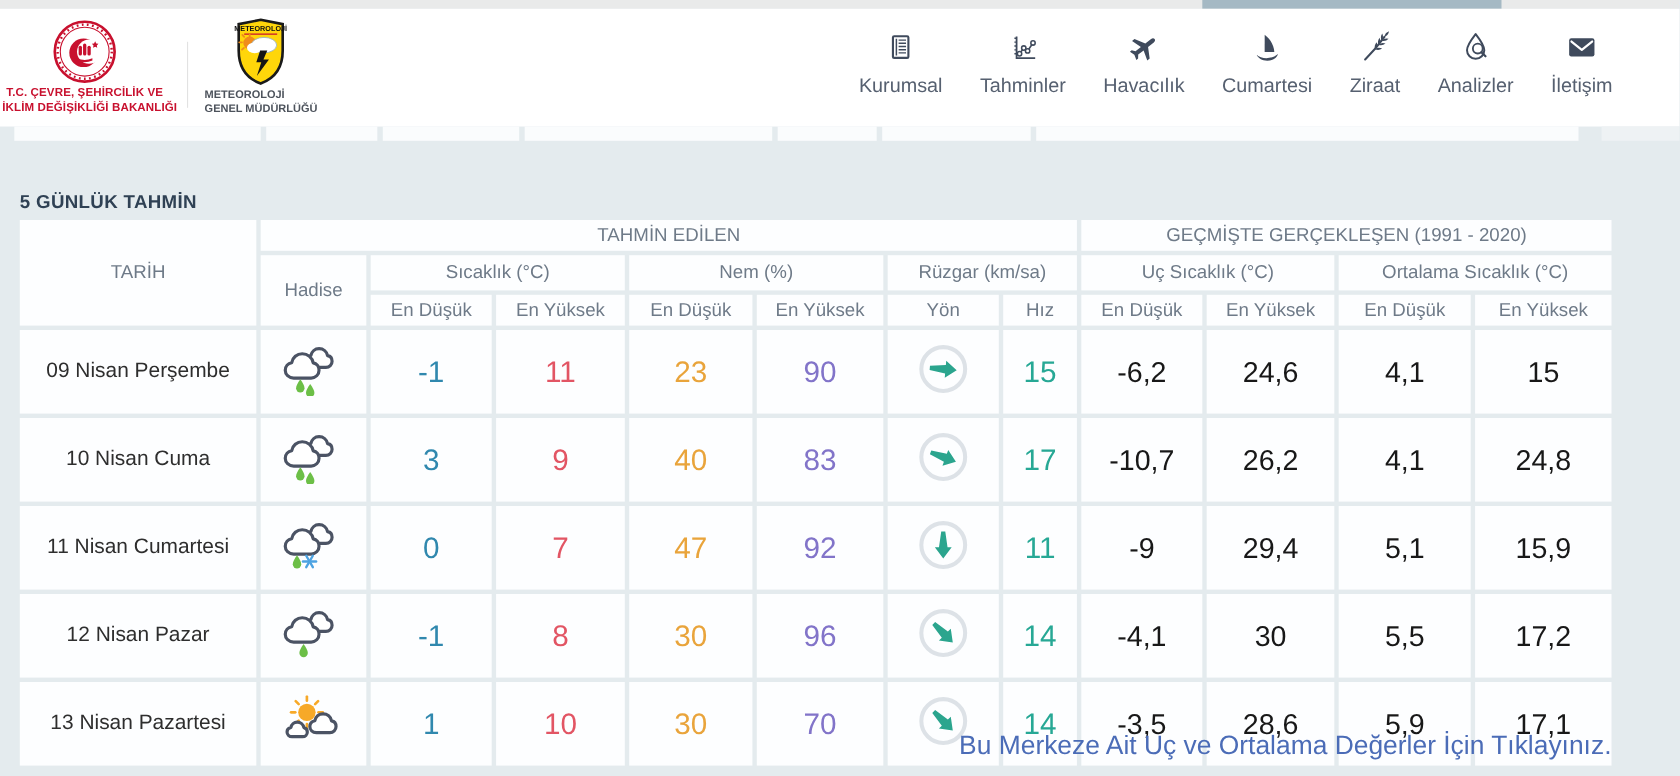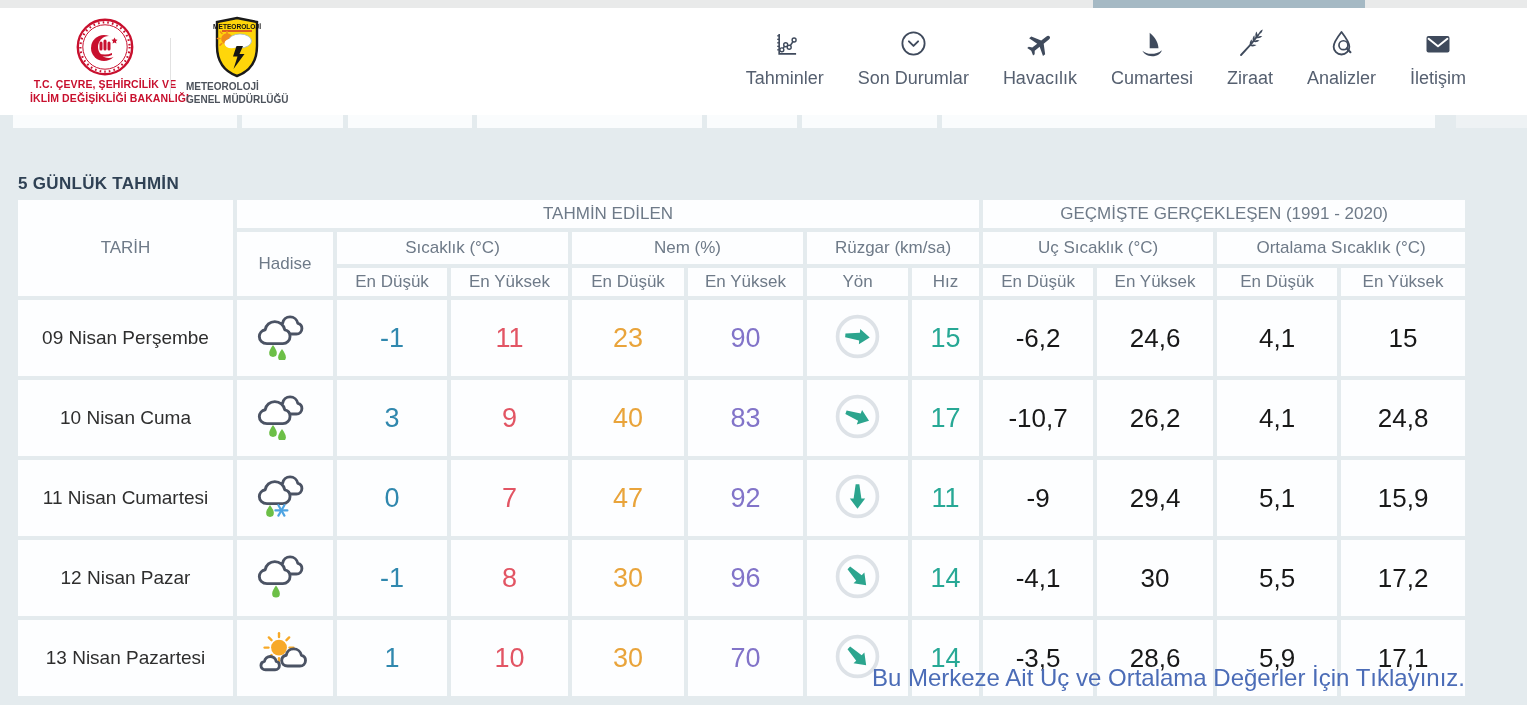--- a/index.html
+++ b/index.html
@@ -6,21 +6,21 @@
   body{
     width:1527px;height:705px;position:relative;overflow:hidden;
     font-family:"Liberation Sans",sans-serif;background:#e4ebee;
     -webkit-font-smoothing:antialiased;
   }
   
   .topstrip{position:absolute;left:0;top:0;width:1527px;height:8px;background:#e9eaea;}
   .topstrip-thumb{position:absolute;left:1093px;top:0;width:272px;height:8px;background:#a5b9c4;}
   
   .site-header{position:absolute;left:0;top:8px;width:1527px;height:107px;background:#ffffff;}
-  .logo-ministry{position:absolute;left:30px;top:8px;width:150px;text-align:center;cursor:pointer;}
+  .logo-ministry{position:absolute;left:2px;top:8px;width:150px;text-align:center;cursor:pointer;}
   .logo-ministry .seal{display:block;margin:2px auto 2px auto;}
   .logo-ministry .l1,.logo-ministry .l2{
     font-size:10.5px;font-weight:bold;color:#c8102e;line-height:1.3;letter-spacing:.1px;white-space:nowrap;}
   .logo-divider{position:absolute;left:170px;top:30px;width:1px;height:60px;background:#e2e2e2;}
   .logo-mgm{position:absolute;left:186px;top:6px;width:102px;text-align:left;cursor:pointer;}
   .logo-mgm .shield{display:block;margin:2px auto 3px auto;}
   .logo-mgm .l1,.logo-mgm .l2{font-size:10px;font-weight:bold;color:#4d535c;line-height:1.25;white-space:nowrap;}
   .nav{position:absolute;right:44px;top:20px;display:flex;align-items:flex-start;}
   .nav-item{padding:0 17px;text-align:center;cursor:pointer;}
   .nav-icon{display:block;height:34px;line-height:30px;}
@@ -93,45 +93,52 @@
       <ellipse cx="28" cy="25" rx="11.5" ry="7" fill="#ffffff" stroke="#9db6c4" stroke-width="0.8"></ellipse>
       <ellipse cx="19.5" cy="27.5" rx="7" ry="4.8" fill="#ffffff"></ellipse>
       <path d="M24.5 30 L31 30 L27.5 38 L32.5 38 L21.5 53 L25.5 40.5 L21 40.5 Z" fill="#151515"></path>
     </svg>
     <div class="l1">METEOROLOJİ</div>
     <div class="l2">GENEL MÜDÜRLÜĞÜ</div>
   </div>
 
   <nav class="nav" id="main-nav">
       <div class="nav-item">
+        <span class="nav-icon"><svg width="27" height="27" viewBox="0 0 24 24">
+            <rect x="6" y="3.5" width="12.5" height="17.5" rx="1" fill="none" stroke="#3f4a5c" stroke-width="1.7"></rect>
+            <line x1="8.8" y1="5.5" x2="8.8" y2="19" stroke="#3f4a5c" stroke-width="1.2"></line>
+            <g stroke="#3f4a5c" stroke-width="1.1">
+              <line x1="10.6" y1="6.6" x2="16.6" y2="6.6"></line>
+              <line x1="10.6" y1="9.2" x2="16.6" y2="9.2"></line>
+              <line x1="10.6" y1="11.8" x2="16.6" y2="11.8"></line>
+              <line x1="10.6" y1="14.4" x2="16.6" y2="14.4"></line>
+              <line x1="10.6" y1="17" x2="16.6" y2="17"></line>
+            </g>
+          </svg></span>
+               <span class="nav-label">Kurumsal</span>
+      </div>
+      <div class="nav-item">
         <span class="nav-icon"><svg width="28" height="28" viewBox="0 0 24 24">
             <path d="M7 3.5 V20.5 H21.5" fill="none" stroke="#3f4a5c" stroke-width="1.4"></path>
             <g stroke="#3f4a5c" stroke-width="1.1">
               <line x1="5.3" y1="5" x2="7" y2="5"></line>
               <line x1="5.3" y1="8" x2="7" y2="8"></line>
               <line x1="5.3" y1="11" x2="7" y2="11"></line>
               <line x1="5.3" y1="14" x2="7" y2="14"></line>
               <line x1="5.3" y1="17" x2="7" y2="17"></line>
             </g>
             <polyline points="9.3,17 12.6,12.6 15.6,14.8 19.8,8.6" fill="none" stroke="#3f4a5c" stroke-width="1.3"></polyline>
             <g fill="#fff" stroke="#3f4a5c" stroke-width="1.2">
               <circle cx="9.3" cy="17" r="1.7"></circle>
               <circle cx="12.6" cy="12.6" r="1.7"></circle>
               <circle cx="15.6" cy="14.8" r="1.7"></circle>
               <circle cx="19.8" cy="8.6" r="1.7"></circle>
             </g>
           </svg></span>
                <span class="nav-label">Tahminler</span>
-      </div>
-      <div class="nav-item">
-        <span class="nav-icon"><svg width="29" height="29" viewBox="0 0 24 24">
-            <circle cx="12" cy="12" r="9.2" fill="none" stroke="#3f4a5c" stroke-width="1.5"></circle>
-            <path d="M8.2 10.2 L12 14 L15.8 10.2" fill="none" stroke="#3f4a5c" stroke-width="1.6" stroke-linecap="round" stroke-linejoin="round"></path>
-          </svg></span>
-               <span class="nav-label">Son Durumlar</span>
       </div>
       <div class="nav-item">
         <span class="nav-icon"><svg width="30" height="30" viewBox="0 0 24 24">
             <path transform="rotate(52 12 12)" d="M12 2.2 c.9 0 1.6 .8 1.6 2 V9.5 L21 13.8 V16 L13.6 13.6 V18.6 L15.8 20.4 V22 L12 20.9 L8.2 22 V20.4 L10.4 18.6 V13.6 L3 16 V13.8 L10.4 9.5 V4.2 C10.4 3 11.1 2.2 12 2.2 Z" fill="#3f4a5c"></path>
           </svg></span>
                <span class="nav-label">Havacılık</span>
       </div>
       <div class="nav-item">
         <span class="nav-icon"><svg width="29" height="29" viewBox="0 0 24 24">
             <path d="M10.5 3 C15 6.5 17.5 11 17.8 16 L10.5 16 Z" fill="#3f4a5c"></path>

